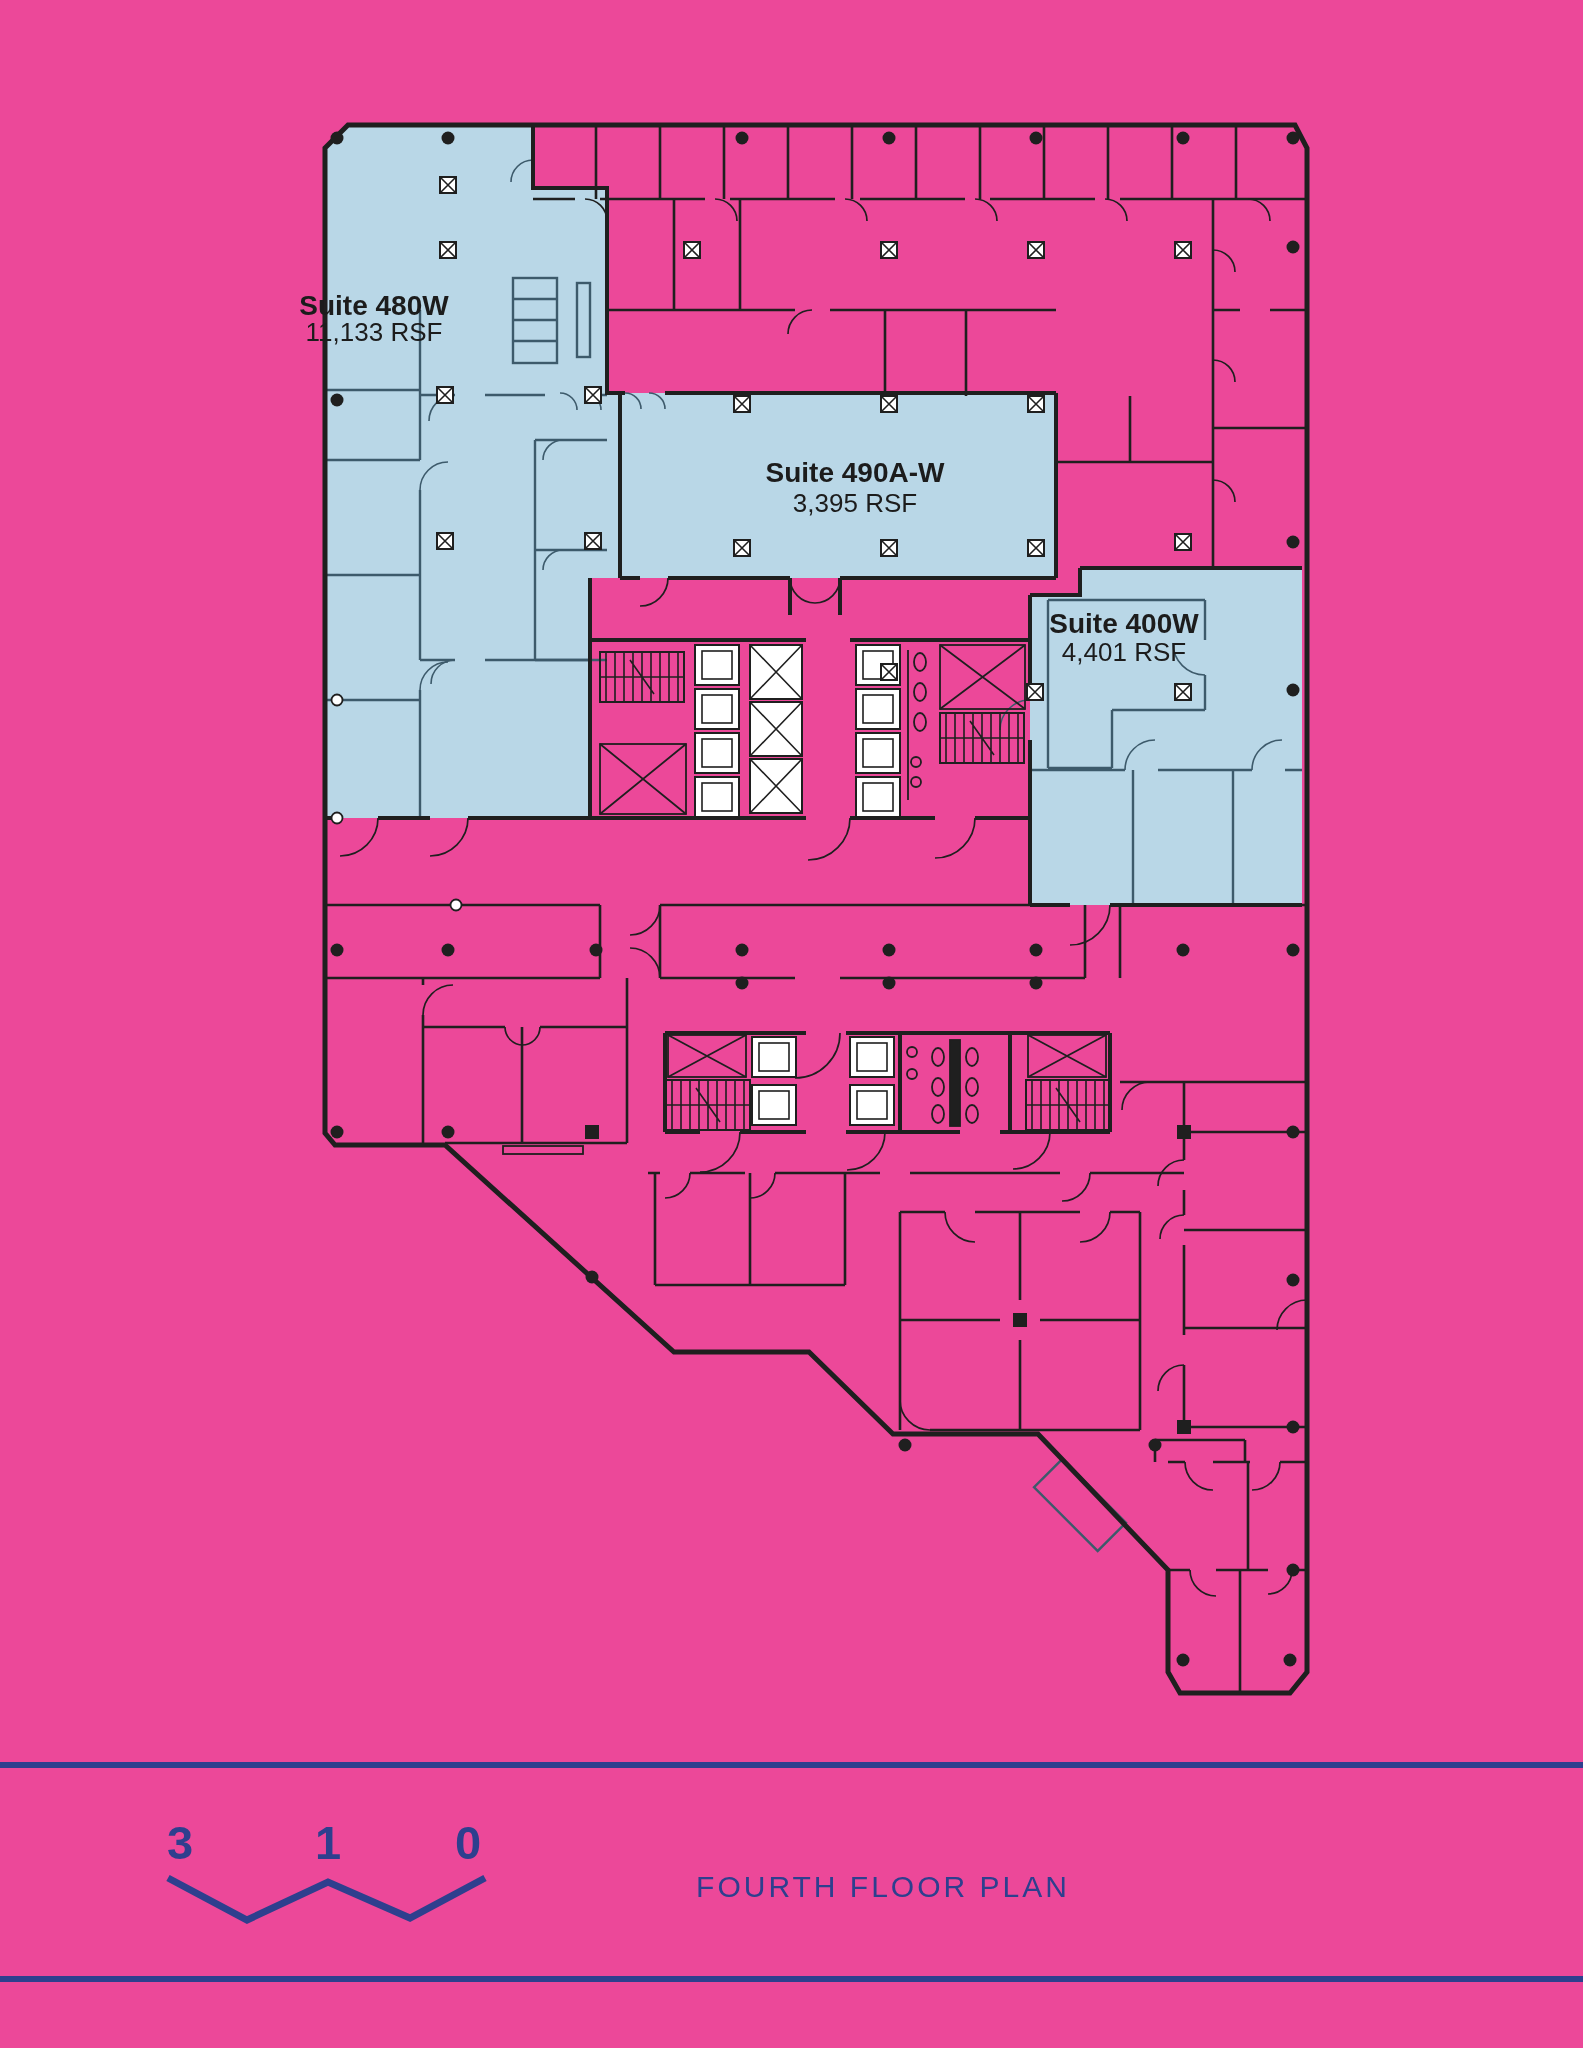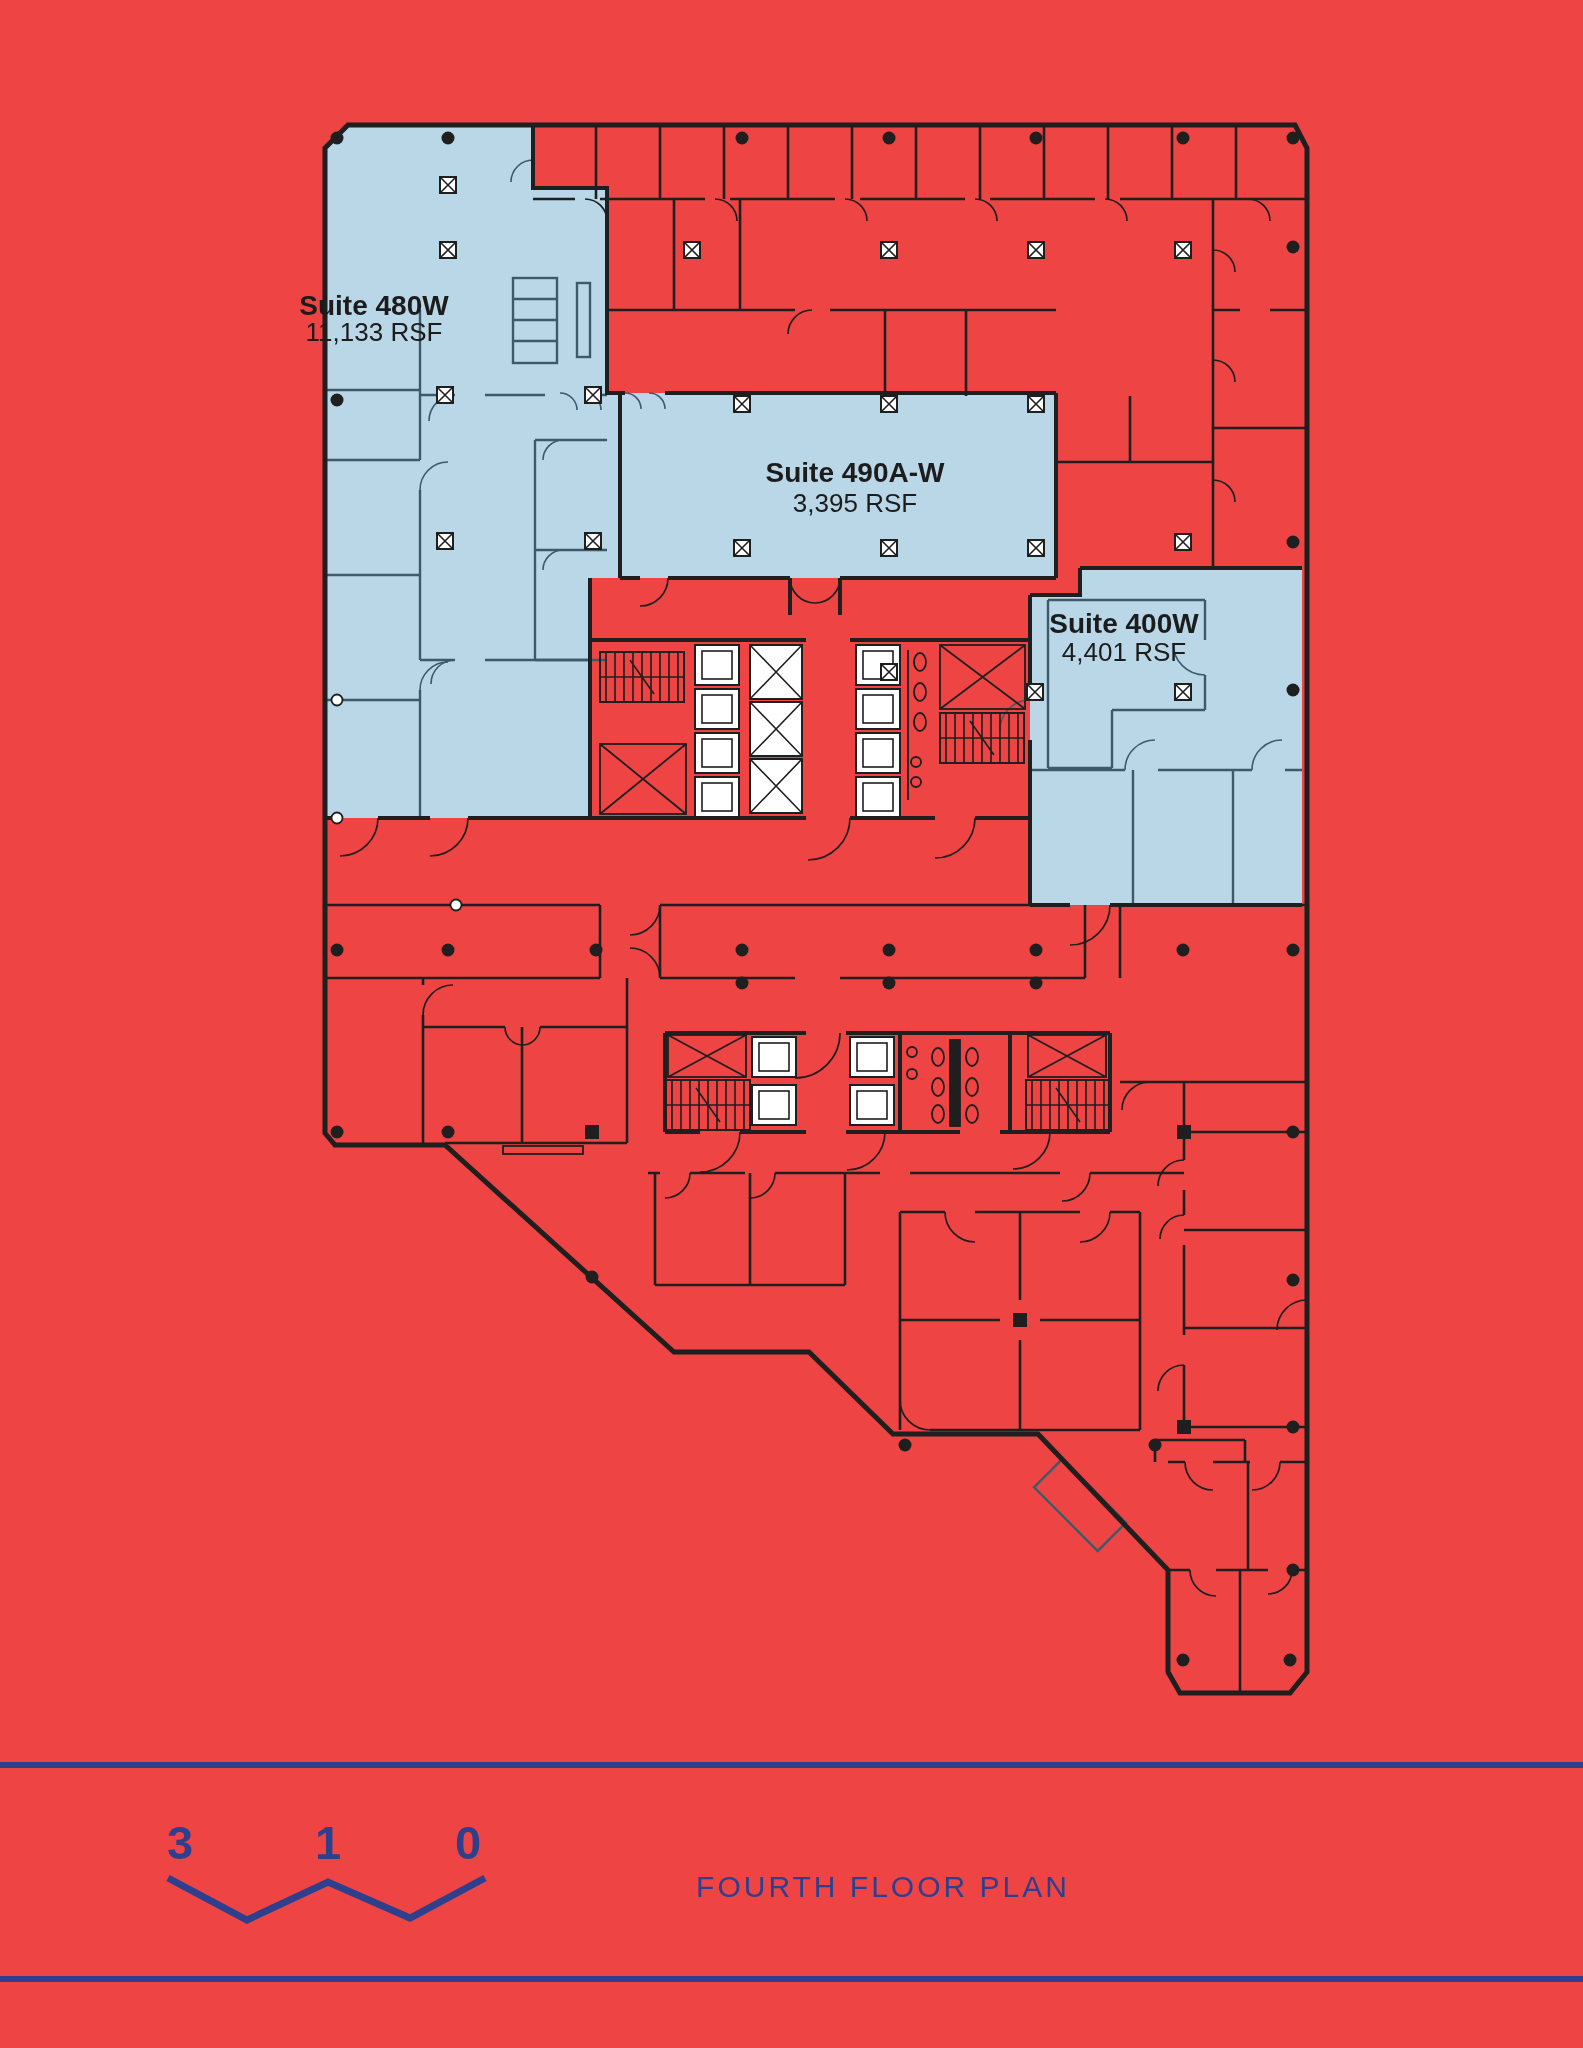--- a/index.html
+++ b/index.html
@@ -1,17 +1,17 @@
 <!DOCTYPE html>
 <html><head>
 <meta charset="utf-8">
 <style>
   html,body{margin:0;padding:0;background:#ffffff;}
   body{font-family:"Liberation Sans", sans-serif;}
-  .page{width:1583px;height:2048px;position:relative;background:#ef4444;overflow:hidden;}
+  .page{width:1583px;height:2048px;position:relative;background:#ec4899;overflow:hidden;}
   svg{display:block;}
   
   .w5{stroke:#1f1f1f;stroke-width:5;fill:none;stroke-linejoin:miter;}
   .w4{stroke:#1f1f1f;stroke-width:4;fill:none;}
   .w3{stroke:#1f1f1f;stroke-width:2.6;fill:none;}
   .wt{stroke:#3d5a6b;stroke-width:2.4;fill:none;}   
   .arc{stroke:#1f1f1f;stroke-width:1.7;fill:none;}
   .arcT{stroke:#3d5a6b;stroke-width:1.6;fill:none;}
   .gl{stroke:#1f1f1f;stroke-width:1.8;fill:none;}   
   .glf{fill:#1f1f1f;stroke:none;}

